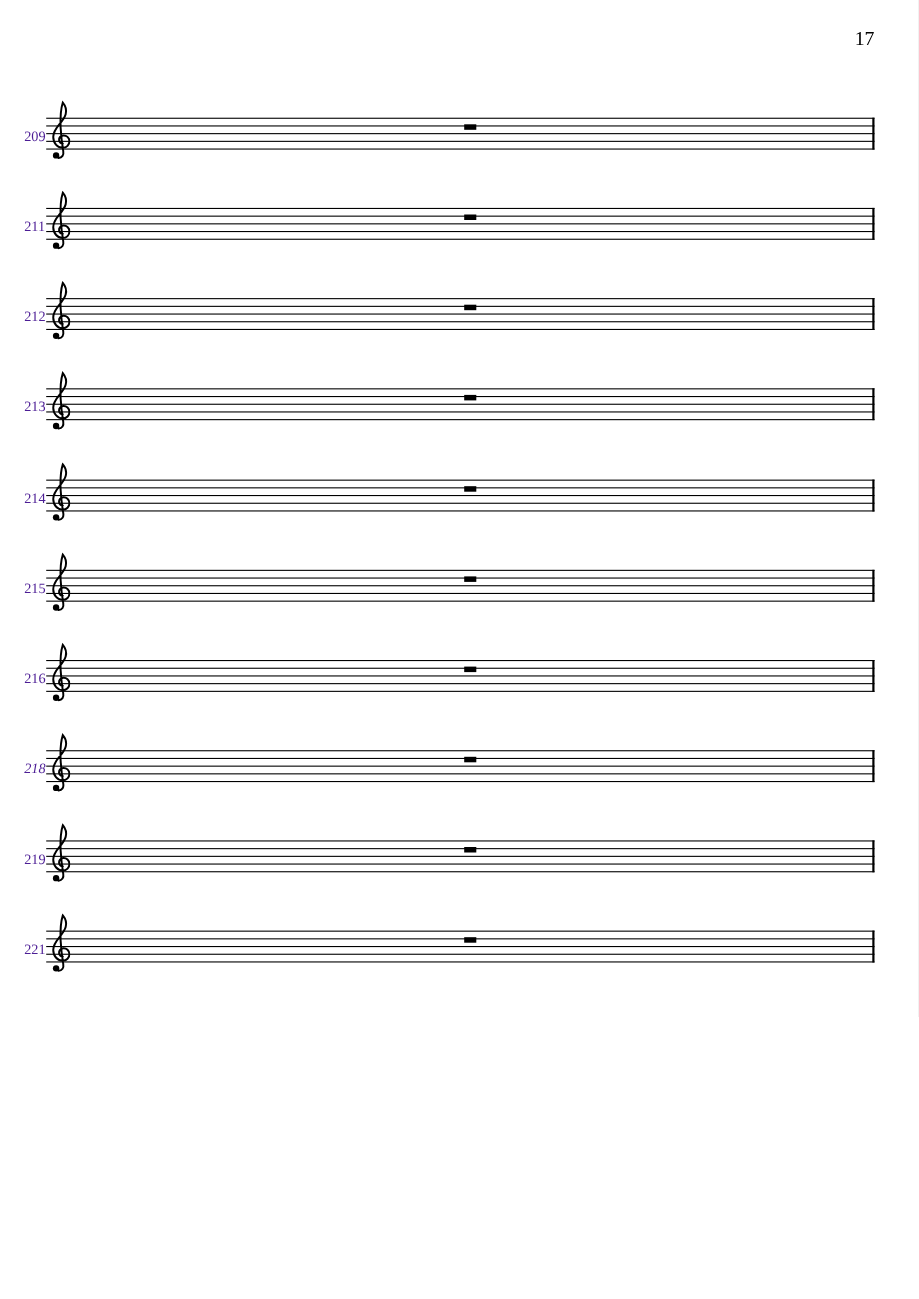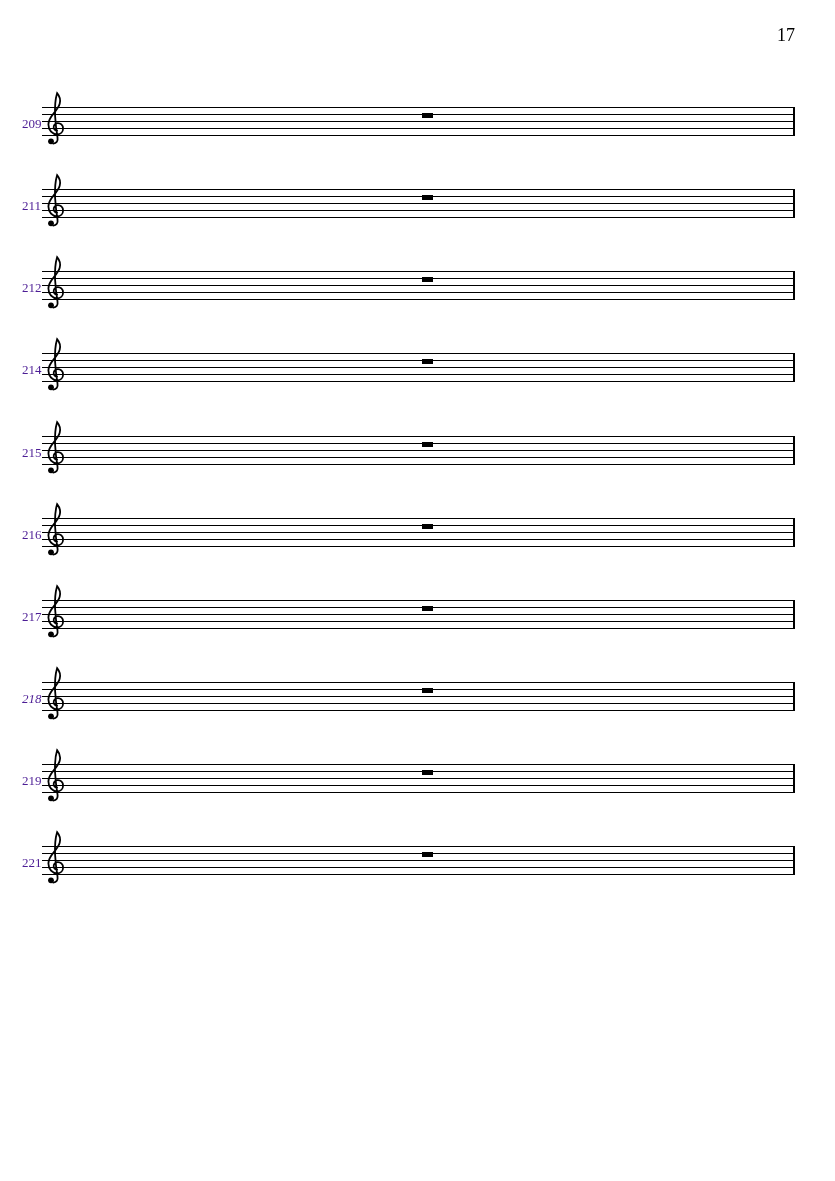--- a/index.html
+++ b/index.html
@@ -164,20 +164,35 @@
         <div class="line"></div>
         <div class="line"></div>
     </div>
     <svg class="clef" viewBox="0 0 19 54">
         <use href="#treble-clef"></use>
       </svg>
     <div class="whole-rest"></div>
     <div class="end-barline"></div>
   </section>
 
+  <section class="staff">
+    <div class="measure-number">213</div>
+    <div class="staff-lines">
+      <div class="line"></div>
+        <div class="line"></div>
+        <div class="line"></div>
+        <div class="line"></div>
+        <div class="line"></div>
+    </div>
+    <svg class="clef" viewBox="0 0 19 54">
+        <use href="#treble-clef"></use>
+      </svg>
+    <div class="whole-rest"></div>
+    <div class="end-barline"></div>
+  </section>
 
   <section class="staff">
     <div class="measure-number">214</div>
     <div class="staff-lines">
       <div class="line"></div>
         <div class="line"></div>
         <div class="line"></div>
         <div class="line"></div>
         <div class="line"></div>
     </div>
@@ -213,35 +228,20 @@
         <div class="line"></div>
         <div class="line"></div>
     </div>
     <svg class="clef" viewBox="0 0 19 54">
         <use href="#treble-clef"></use>
       </svg>
     <div class="whole-rest"></div>
     <div class="end-barline"></div>
   </section>
 
-  <section class="staff">
-    <div class="measure-number">217</div>
-    <div class="staff-lines">
-      <div class="line"></div>
-        <div class="line"></div>
-        <div class="line"></div>
-        <div class="line"></div>
-        <div class="line"></div>
-    </div>
-    <svg class="clef" viewBox="0 0 19 54">
-        <use href="#treble-clef"></use>
-      </svg>
-    <div class="whole-rest"></div>
-    <div class="end-barline"></div>
-  </section>
 
   <section class="staff">
     <div class="measure-number">218</div>
     <div class="staff-lines">
       <div class="line"></div>
         <div class="line"></div>
         <div class="line"></div>
         <div class="line"></div>
         <div class="line"></div>
     </div>

